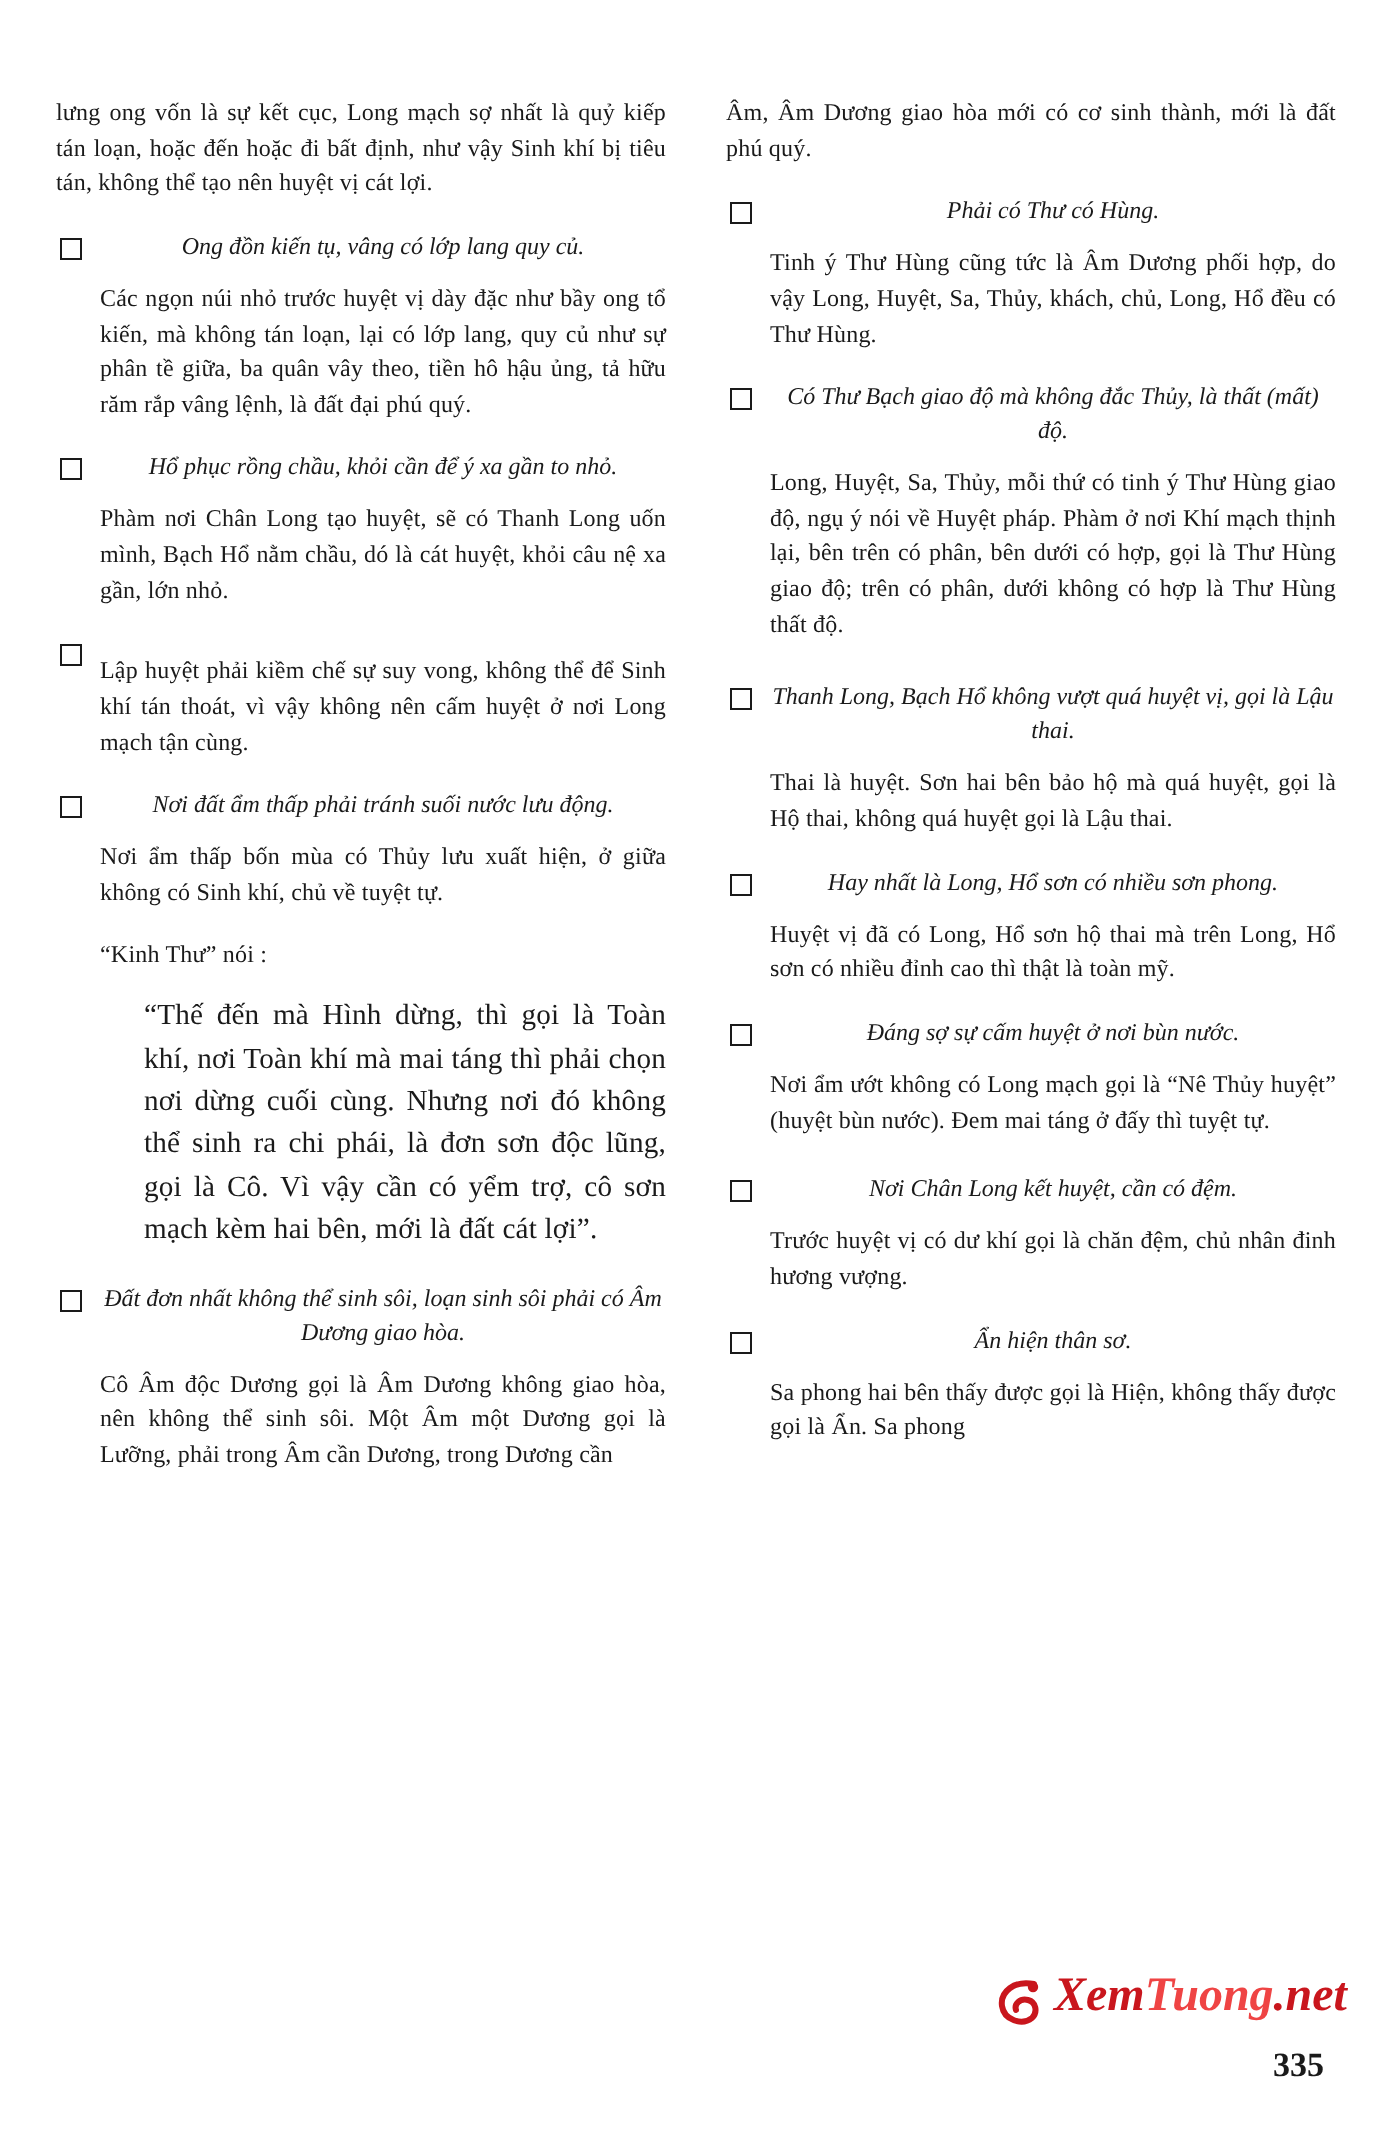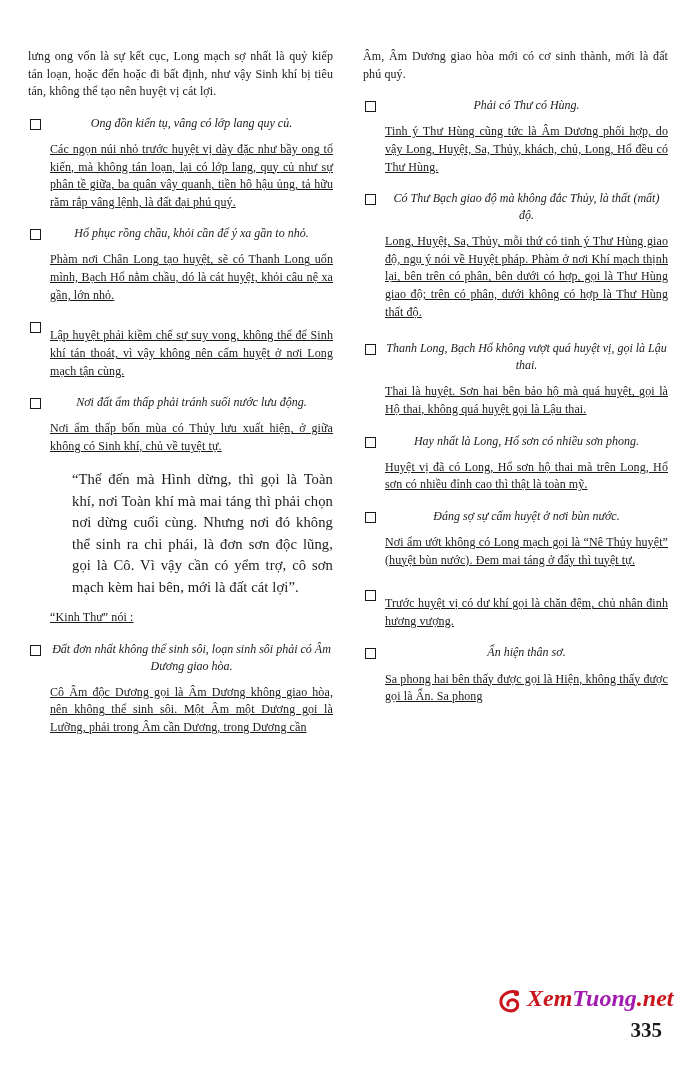--- a/index.html
+++ b/index.html
@@ -30,21 +30,20 @@
   }
   .para {
     font-size: 12px;
     line-height: 1.47;
     text-align: justify;
     margin: 0 0 11px 0;
     letter-spacing: 0.1px;
   }
   .para.indent {
     padding-left: 22px;
-    text-decoration: underline;
   }
   .para.deep {
     padding-left: 44px;
     font-size: 14.6px;
   }
   .head {
     position: relative;
     font-style: italic;
     font-size: 12px;
     line-height: 1.42;
@@ -84,55 +83,55 @@
     left: 30px;
     top: 0px;
     font-family: "Liberation Serif", serif;
     font-style: italic;
     font-weight: bold;
     font-size: 24px;
     color: #c9161d;
     white-space: nowrap;
     letter-spacing: 0px;
   }
-  .logo .brand .grey { color: #a21caf; }
+  .logo .brand .grey { color: #ef4444; }
   .page-number {
     position: absolute;
     right: 34px;
     bottom: 24px;
     font-family: "Liberation Serif", serif;
     font-weight: bold;
-    font-size: 21px;
+    font-size: 17px;
     color: #1a1a1a;
   }
 </style>
 </head>
 <body>
 
 <div class="page">
 
   <div class="columns">
 
     <div class="col">
       <p class="para">lưng ong vốn là sự kết cục, Long mạch sợ nhất là quỷ kiếp tán loạn, hoặc đến hoặc đi bất định, như vậy Sinh khí bị tiêu tán, không thể tạo nên huyệt vị cát lợi.</p>
       <div class="spacer-sm"></div>
       <p class="head"><span class="box"></span><span>Ong đồn kiến tụ, vâng có lớp lang quy củ.</span></p>
-      <p class="para indent">Các ngọn núi nhỏ trước huyệt vị dày đặc như bầy ong tổ kiến, mà không tán loạn, lại có lớp lang, quy củ như sự phân tề giữa, ba quân vây quanh, tiền hô hậu ủng, tả hữu răm rắp vâng lệnh, là đất đại phú quý.</p>
+      <p class="para indent">Các ngọn núi nhỏ trước huyệt vị dày đặc như bầy ong tổ kiến, mà không tán loạn, lại có lớp lang, quy củ như sự phân tề giữa, ba quân vây theo, tiền hô hậu ủng, tả hữu răm rắp vâng lệnh, là đất đại phú quý.</p>
       <div class="spacer-sm"></div>
       <p class="head"><span class="box"></span><span>Hổ phục rồng chầu, khỏi cần để ý xa gần to nhỏ.</span></p>
       <p class="para indent">Phàm nơi Chân Long tạo huyệt, sẽ có Thanh Long uốn mình, Bạch Hổ nằm chầu, dó là cát huyệt, khỏi câu nệ xa gần, lớn nhỏ.</p>
       <div class="spacer-sm"></div>
       <p class="head"><span class="box"></span></p>
       <p class="para indent">Lập huyệt phải kiềm chế sự suy vong, không thể để Sinh khí tán thoát, vì vậy không nên cấm huyệt ở nơi Long mạch tận cùng.</p>
       <div class="spacer-sm"></div>
       <p class="head"><span class="box"></span><span>Nơi đất ẩm thấp phải tránh suối nước lưu động.</span></p>
       <p class="para indent">Nơi ẩm thấp bốn mùa có Thủy lưu xuất hiện, ở giữa không có Sinh khí, chủ về tuyệt tự.</p>
       <div class="spacer-sm"></div>
+      <p class="para indent">“Kinh Thư” nói :</p>
       <p class="para deep">“Thế đến mà Hình dừng, thì gọi là Toàn khí, nơi Toàn khí mà mai táng thì phải chọn nơi dừng cuối cùng. Nhưng nơi đó không thể sinh ra chi phái, là đơn sơn độc lũng, gọi là Cô. Vì vậy cần có yểm trợ, cô sơn mạch kèm hai bên, mới là đất cát lợi”.</p>
-      <p class="para indent">“Kinh Thư” nói :</p>
       <div class="spacer-sm"></div>
       <p class="head"><span class="box"></span><span>Đất đơn nhất không thể sinh sôi, loạn sinh sôi phải có Âm Dương giao hòa.</span></p>
       <p class="para indent">Cô Âm độc Dương gọi là Âm Dương không giao hòa, nên không thể sinh sôi. Một Âm một Dương gọi là Lưỡng, phải trong Âm cần Dương, trong Dương cần</p>
     </div>
 
     <div class="col">
       <p class="para">Âm, Âm Dương giao hòa mới có cơ sinh thành, mới là đất phú quý.</p>
       <div class="spacer-sm"></div>
       <p class="head"><span class="box"></span><span>Phải có Thư có Hùng.</span></p>
       <p class="para indent">Tinh ý Thư Hùng cũng tức là Âm Dương phối hợp, do vậy Long, Huyệt, Sa, Thủy, khách, chủ, Long, Hổ đều có Thư Hùng.</p>
@@ -143,21 +142,21 @@
       <p class="head"><span class="box"></span><span>Thanh Long, Bạch Hổ không vượt quá huyệt vị, gọi là Lậu thai.</span></p>
       <p class="para indent">Thai là huyệt. Sơn hai bên bảo hộ mà quá huyệt, gọi là Hộ thai, không quá huyệt gọi là Lậu thai.</p>
       <div class="spacer-sm"></div>
       <p class="head"><span class="box"></span><span>Hay nhất là Long, Hổ sơn có nhiều sơn phong.</span></p>
       <p class="para indent">Huyệt vị đã có Long, Hổ sơn hộ thai mà trên Long, Hổ sơn có nhiều đỉnh cao thì thật là toàn mỹ.</p>
       <div class="spacer-sm"></div>
       <p class="head"><span class="box"></span><span>Đáng sợ sự cấm huyệt ở nơi bùn nước.</span></p>
       <p class="para indent">Nơi ẩm ướt không có Long mạch gọi là “Nê Thủy huyệt” (huyệt bùn nước). Đem mai táng ở đấy thì tuyệt tự.</p>
       <div class="spacer-sm"></div>
       <div class="spacer-sm"></div>
-      <p class="head"><span class="box"></span></p>
+      <p class="head"><span class="box"></span><span>Nơi Chân Long kết huyệt, cần có đệm.</span></p>
       <p class="para indent">Trước huyệt vị có dư khí gọi là chăn đệm, chủ nhân đinh hương vượng.</p>
       <div class="spacer-sm"></div>
       <p class="head"><span class="box"></span><span>Ẩn hiện thân sơ.</span></p>
       <p class="para indent">Sa phong hai bên thấy được gọi là Hiện, không thấy được gọi là Ẩn. Sa phong</p>
     </div>
 
   </div>
 
   <div class="logo">
     <span class="swirl">

